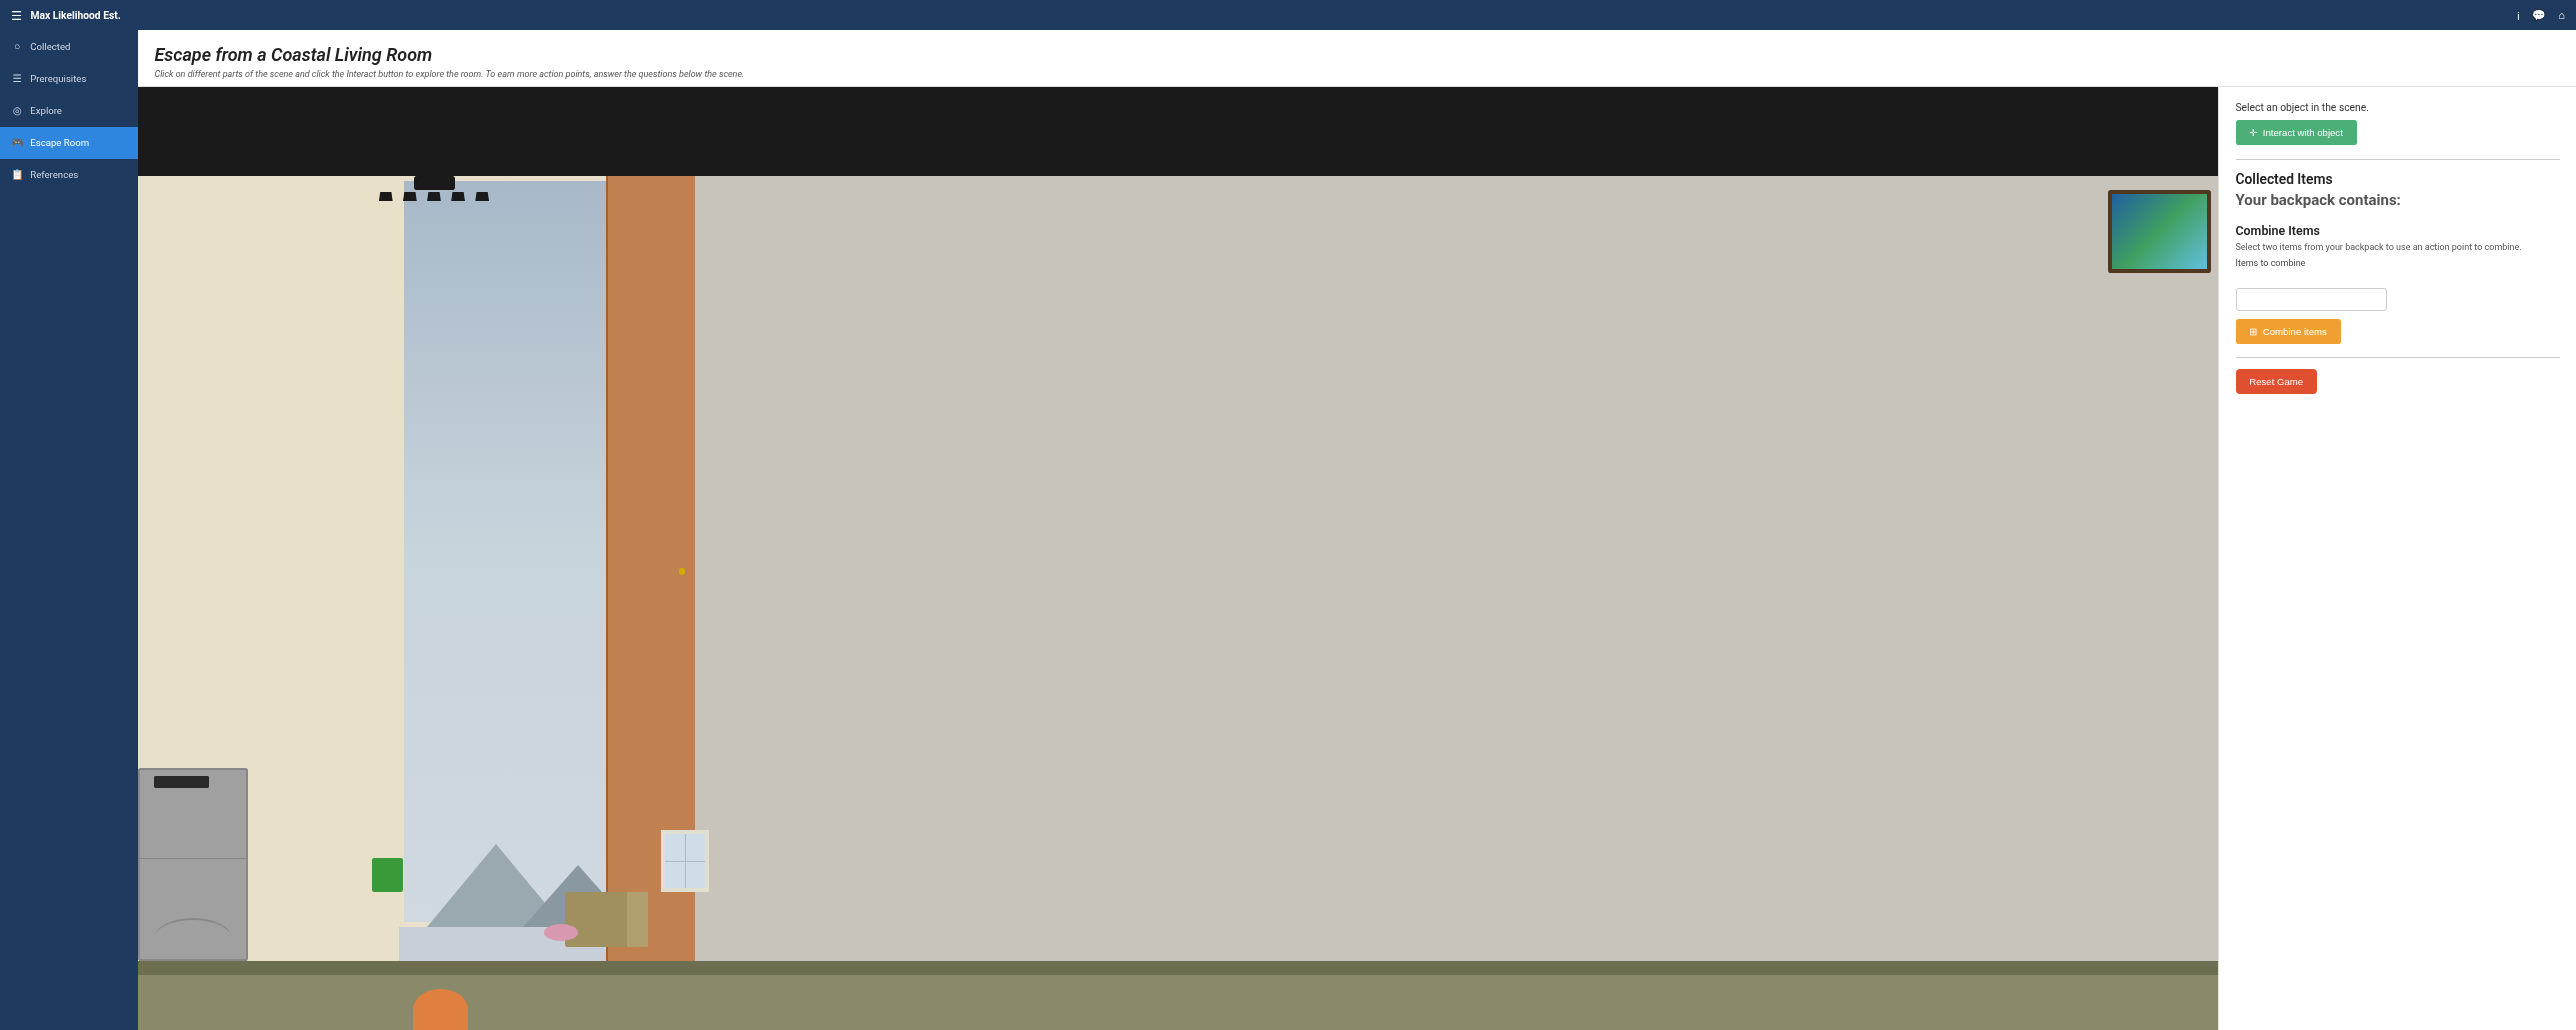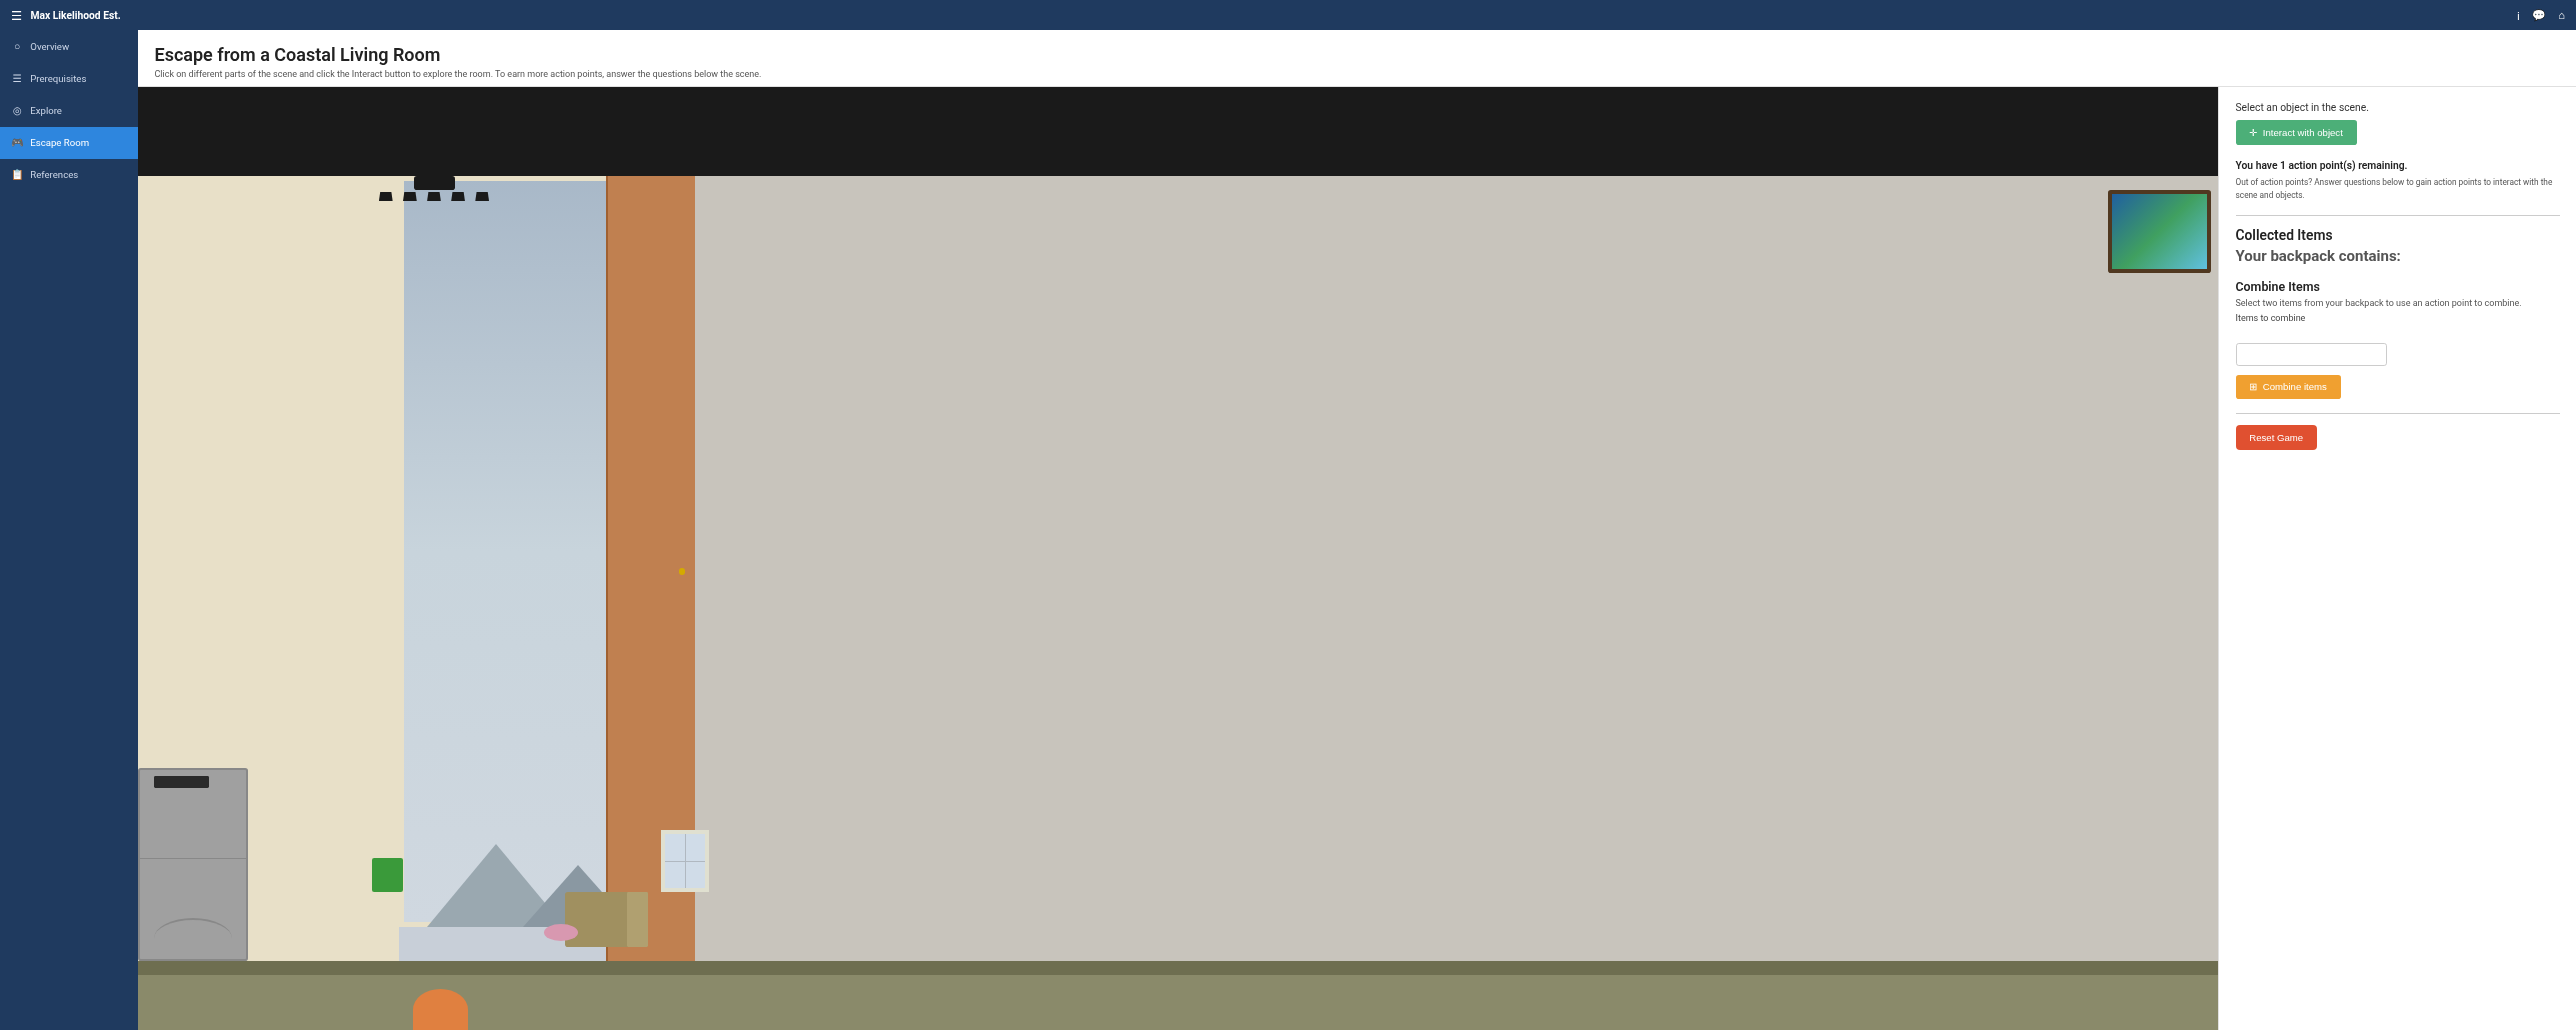--- a/index.html
+++ b/index.html
@@ -77,20 +77,21 @@
       display: flex;
       flex-direction: column;
       overflow: hidden;
       background: #fff;
     }
 
     
     .page-header {
       padding: 13.8px 16.5px 6.9px;
       border-bottom: 0.7px solid #e0e0e0;
+      font-style: italic;
     }
     .page-title {
       font-size: 18px;
       font-weight: 600;
       color: #222;
       margin-bottom: 4.1px;
     }
     .page-subtitle {
       font-size: 9px;
       color: #555;
@@ -495,21 +496,21 @@
     <span class="navbar-icon">💬</span>
     <span class="navbar-icon">⌂</span>
   </div>
 </div>
 
 <div class="main-layout">
 
   <div class="sidebar">
     <div class="sidebar-item">
       <span class="sidebar-item-icon">○</span>
-      <span>Overview</span>
+      <span>Collected</span>
     </div>
     <div class="sidebar-item">
       <span class="sidebar-item-icon">☰</span>
       <span>Prerequisites</span>
     </div>
     <div class="sidebar-item">
       <span class="sidebar-item-icon">◎</span>
       <span>Explore</span>
     </div>
     <div class="sidebar-item active">
@@ -597,24 +598,20 @@
       <div class="right-panel">
 
         <div class="panel-section">
           <div class="panel-label">Select an object in the scene.</div>
           <button class="interact-btn">
             <span>✛</span>
             <span>Interact with object</span>
           </button>
         </div>
 
-        <div class="panel-section">
-          <div class="action-points-text">You have 1 action point(s) remaining.</div>
-          <div class="action-points-sub">Out of action points? Answer questions below to gain action points to interact with the scene and objects.</div>
-        </div>
 
         <hr class="divider">
 
         <div class="panel-section">
           <div class="section-heading">Collected Items</div>
           <div class="section-subtext">Your backpack contains:</div>
         </div>
 
         <div class="panel-section">
           <div class="subsection-heading">Combine Items</div>

